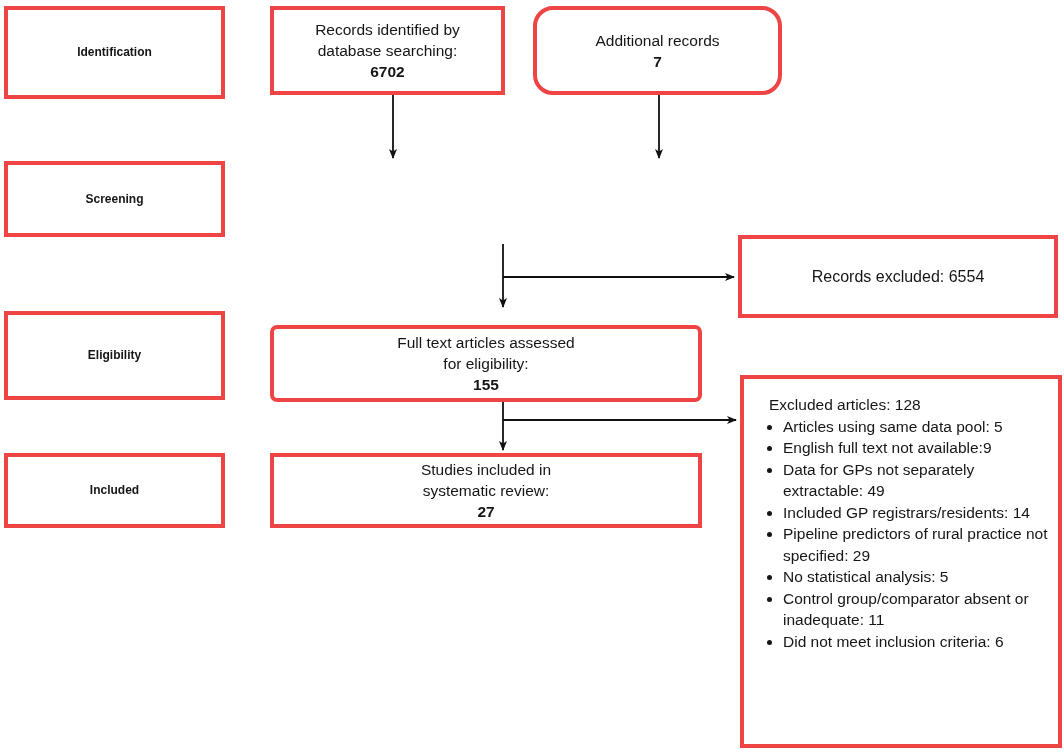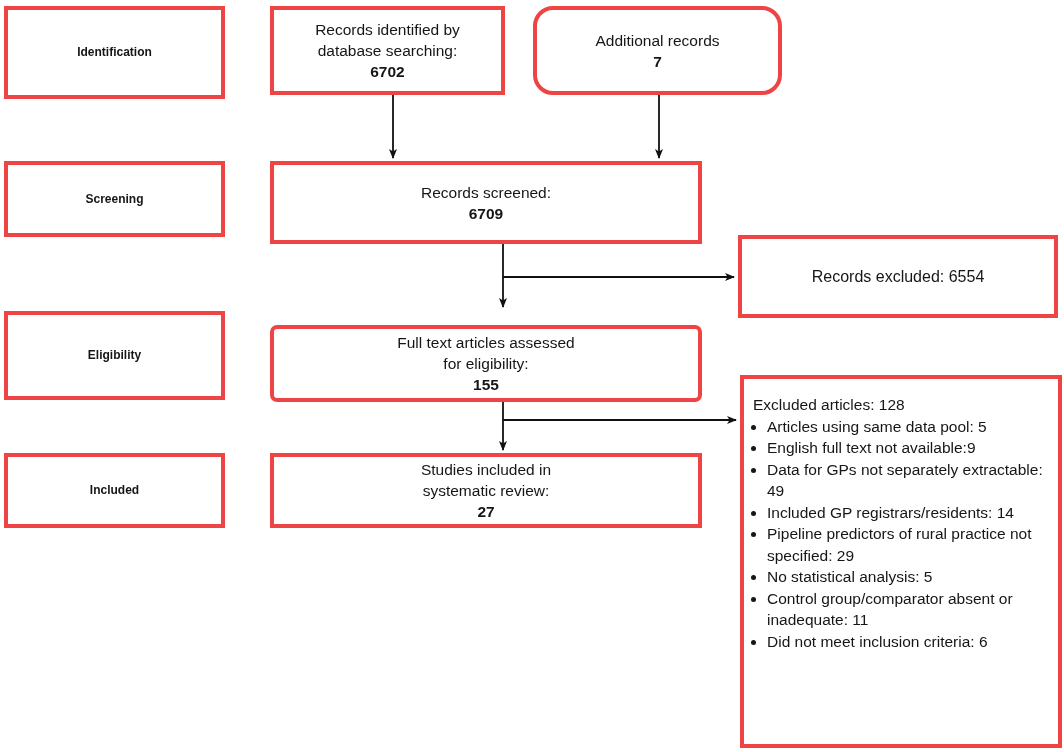--- a/index.html
+++ b/index.html
@@ -56,21 +56,21 @@
   .box-full-text        { left: 270px; top: 325px; width: 432px; height: 77px; border-radius: 7px; }
   .box-studies-included { left: 270px; top: 453px; width: 432px; height: 75px; }
 
   .box .value { font-weight: 700; }
 
   .box-excluded-articles {
     left: 740px; top: 375px; width: 322px; height: 373px;
     align-items: flex-start;
     justify-content: flex-start;
     text-align: left;
-    padding: 15px 10px 10px 9px;
+    padding: 15px 10px 10px 25px;
     line-height: 21.5px;
   }
   .box-excluded-articles .reasons {
     margin: 0;
     padding-left: 14px;
     list-style: disc outside;
   }
   .box-excluded-articles li {
     margin: 0;
   }
@@ -112,24 +112,20 @@
   <div class="box box-db-search">
     <div>Records identified by</div>
     <div>database searching:</div>
     <div class="value">6702</div>
   </div>
   <div class="box box-other-sources">
     <div>Additional records</div>
     <div class="value">7</div>
   </div>
 
-  <div class="box box-screened">
-    <div>Records screened:</div>
-    <div class="value">6709</div>
-  </div>
   <div class="box box-records-excluded">
     <div>Records excluded: 6554</div>
   </div>
 
   <div class="box box-full-text">
     <div>Full text articles assessed</div>
     <div>for eligibility:</div>
     <div class="value">155</div>
   </div>
   <div class="box box-excluded-articles">

